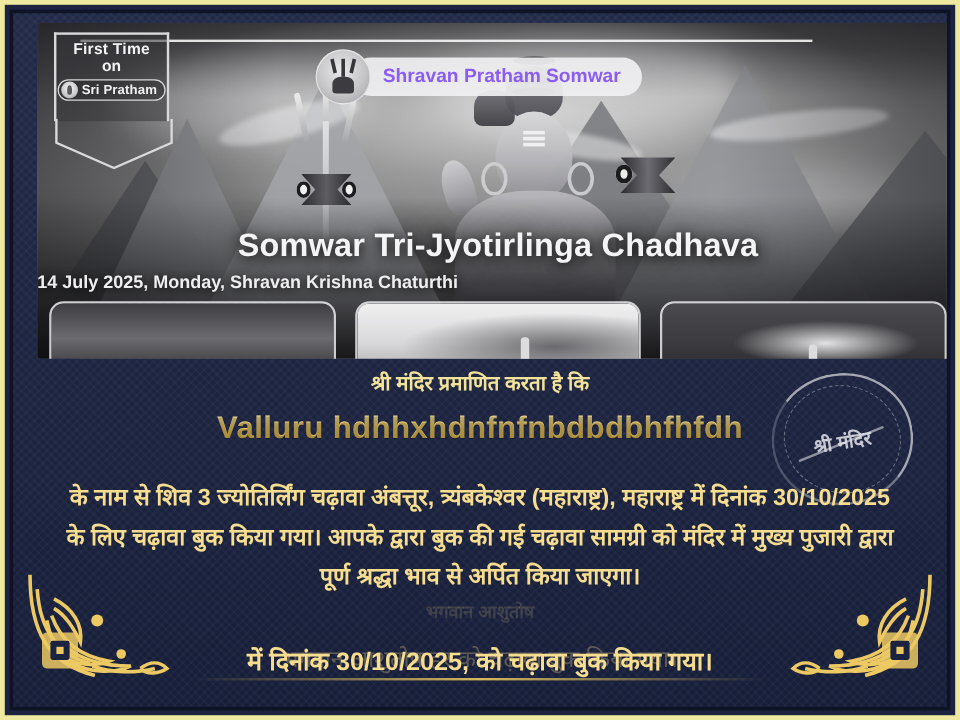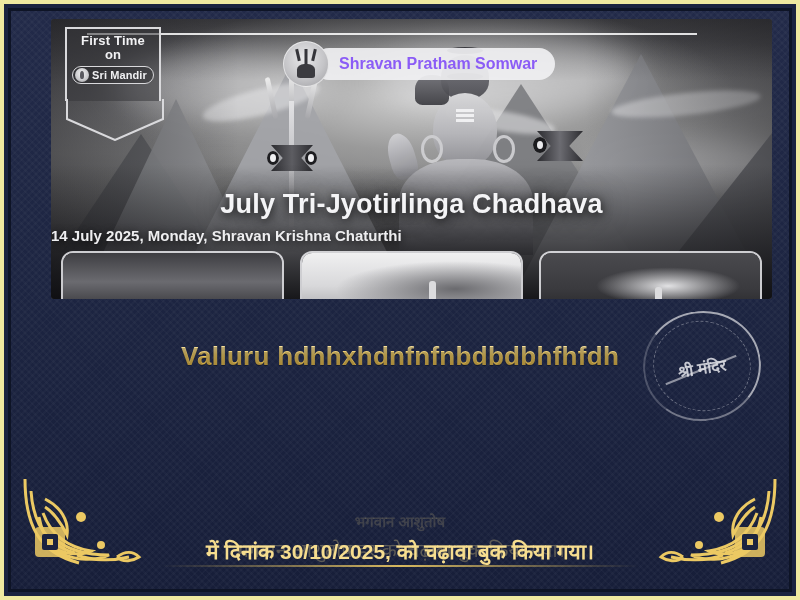--- a/index.html
+++ b/index.html
@@ -18,22 +18,22 @@
     border:3px solid #0e1426;
     background:
       repeating-linear-gradient(45deg, rgba(255,255,255,.022) 0 2px, rgba(0,0,0,0) 2px 5px),
       repeating-linear-gradient(-45deg, rgba(255,255,255,.022) 0 2px, rgba(0,0,0,0) 2px 5px),
       linear-gradient(180deg,#222a49 0%,#1d2542 45%,#171e39 100%);
     overflow:hidden;
   }
 
   
   .banner{
-    position:absolute;left:40px;top:8px;width:721px;height:280px;
-    overflow:hidden;border-radius:3px;
+    position:absolute;left:20px;top:8px;width:721px;height:280px;
+    overflow:hidden;border-radius:3px;padding-left:47px;
   }
   .banner-sky{
     position:absolute;inset:0;
     background:
       radial-gradient(ellipse 60% 48% at 52% 28%, #cfcfcf 0%, #9a9a9a 40%, rgba(120,120,120,0) 72%),
       radial-gradient(ellipse 90% 60% at 18% 62%, #7d7d7d 0%, rgba(90,90,90,0) 70%),
       radial-gradient(ellipse 70% 55% at 86% 46%, #8e8e8e 0%, rgba(80,80,80,0) 70%),
       linear-gradient(180deg,#4b4b4e 0%,#6d6d70 26%,#8a8a8c 48%,#5e5e61 74%,#3a3a3d 100%);
   }
   
@@ -208,21 +208,21 @@
     color:#f6dd8f;font-size:21px;line-height:30px;font-weight:600;
   }
   .ghost-line{
     position:absolute;left:38px;right:38px;top:236px;text-align:center;
     color:rgba(246,221,143,.30);font-size:19.5px;line-height:30px;font-weight:400;
     white-space:nowrap;overflow:hidden;
   }
   .ghost-line2{
     position:absolute;left:180px;right:180px;top:200px;text-align:center;
     color:rgba(246,221,143,.16);font-size:15px;font-weight:600;
-    white-space:nowrap;overflow:hidden;margin-top:12px;
+    white-space:nowrap;overflow:hidden;
   }
 
   
   .stamp{
     position:absolute;right:22px;top:6px;width:130px;height:122px;opacity:.92;
   }
   .stamp .ring{position:absolute;inset:6px;border-radius:50%;
     border:2px solid rgba(235,235,238,.72);transform:rotate(-8deg);
     border-left-color:rgba(235,235,238,.25);border-bottom-color:rgba(235,235,238,.45);}
   .stamp .ring2{position:absolute;inset:16px;border-radius:50%;
@@ -294,69 +294,71 @@
       <div class="banner-vignette"></div>
       <div class="top-hairline"></div>
 
       <div class="first-badge">
         <div class="l1">First Time</div>
         <div class="l2">on</div>
         <div class="sm-pill">
           <span class="dot">
               <i></i>
             </span>
-          <span>Sri Mandir</span>
+          <span>Sri Pratham</span>
         </div>
       </div>
       <div class="badge-point">
         <svg viewBox="0 0 100 42" width="100" height="42" aria-hidden="true">
           <path d="M2 0 L2 20 L50 41 L98 20 L98 0" fill="none" stroke="#d9d9dc" stroke-width="2"></path>
         </svg>
       </div>
 
       <div class="shravan-wrap">
         <div class="shravan-icon">
           <span class="ti"></span>
           <span class="lg"></span>
         </div>
         <div class="shravan-pill">
           <span>Shravan Pratham Somwar</span>
         </div>
       </div>
 
-      <div class="banner-title">July Tri-Jyotirlinga Chadhava</div>
+      <div class="banner-title">Somwar Tri-Jyotirlinga Chadhava</div>
       <div class="banner-sub">14 July 2025, Monday, Shravan Krishna Chaturthi</div>
 
       <div class="thumbs">
         <div class="thumb t1">
             <span class="im"></span>
           </div>
         <div class="thumb t2">
             <span class="im"></span>
             <span class="spire" style="left:58%;height:28px;"></span>
           </div>
         <div class="thumb t3">
             <span class="im"></span>
             <span class="spire" style="left:52%;height:22px;"></span>
           </div>
       </div>
     </div>
 
     <div class="body-area">
 
+      <div class="certifies">श्री मंदिर प्रमाणित करता है कि</div>
 
       <div class="recipient">Valluru hdhhxhdnfnfnbdbdbhfhfdh</div>
 
       <div class="stamp">
         <span class="ring"></span>
         <span class="ring2"></span>
         <span class="slash"></span>
         <span class="txt">श्री मंदिर</span>
       </div>
 
+      <div class="paragraph">के नाम से शिव 3 ज्योतिर्लिंग चढ़ावा अंबत्तूर, त्र्यंबकेश्वर (महाराष्ट्र), महाराष्ट्र में दिनांक 30/10/2025 के लिए चढ़ावा बुक किया गया। आपके द्वारा बुक की गई चढ़ावा सामग्री को मंदिर में मुख्य पुजारी द्वारा पूर्ण श्रद्धा भाव से अर्पित किया जाएगा।</div>
 
       <div class="ghost-line2">भगवान आशुतोष</div>
       <div class="ghost-line">भगवान आशुतोष हर को चढ़ावा बुक किया गया।</div>
       <div class="overlap-line">में दिनांक 30/10/2025, को चढ़ावा बुक किया गया।</div>
 
       <div class="orn bl">
         <svg viewBox="0 0 150 108" aria-hidden="true">
           <g fill="none" stroke="#ecc963" stroke-width="3">
             <path d="M8 14 C8 60 22 88 62 98 C40 92 26 74 22 52"></path>
             <path d="M14 26 C16 58 30 80 58 88"></path>

